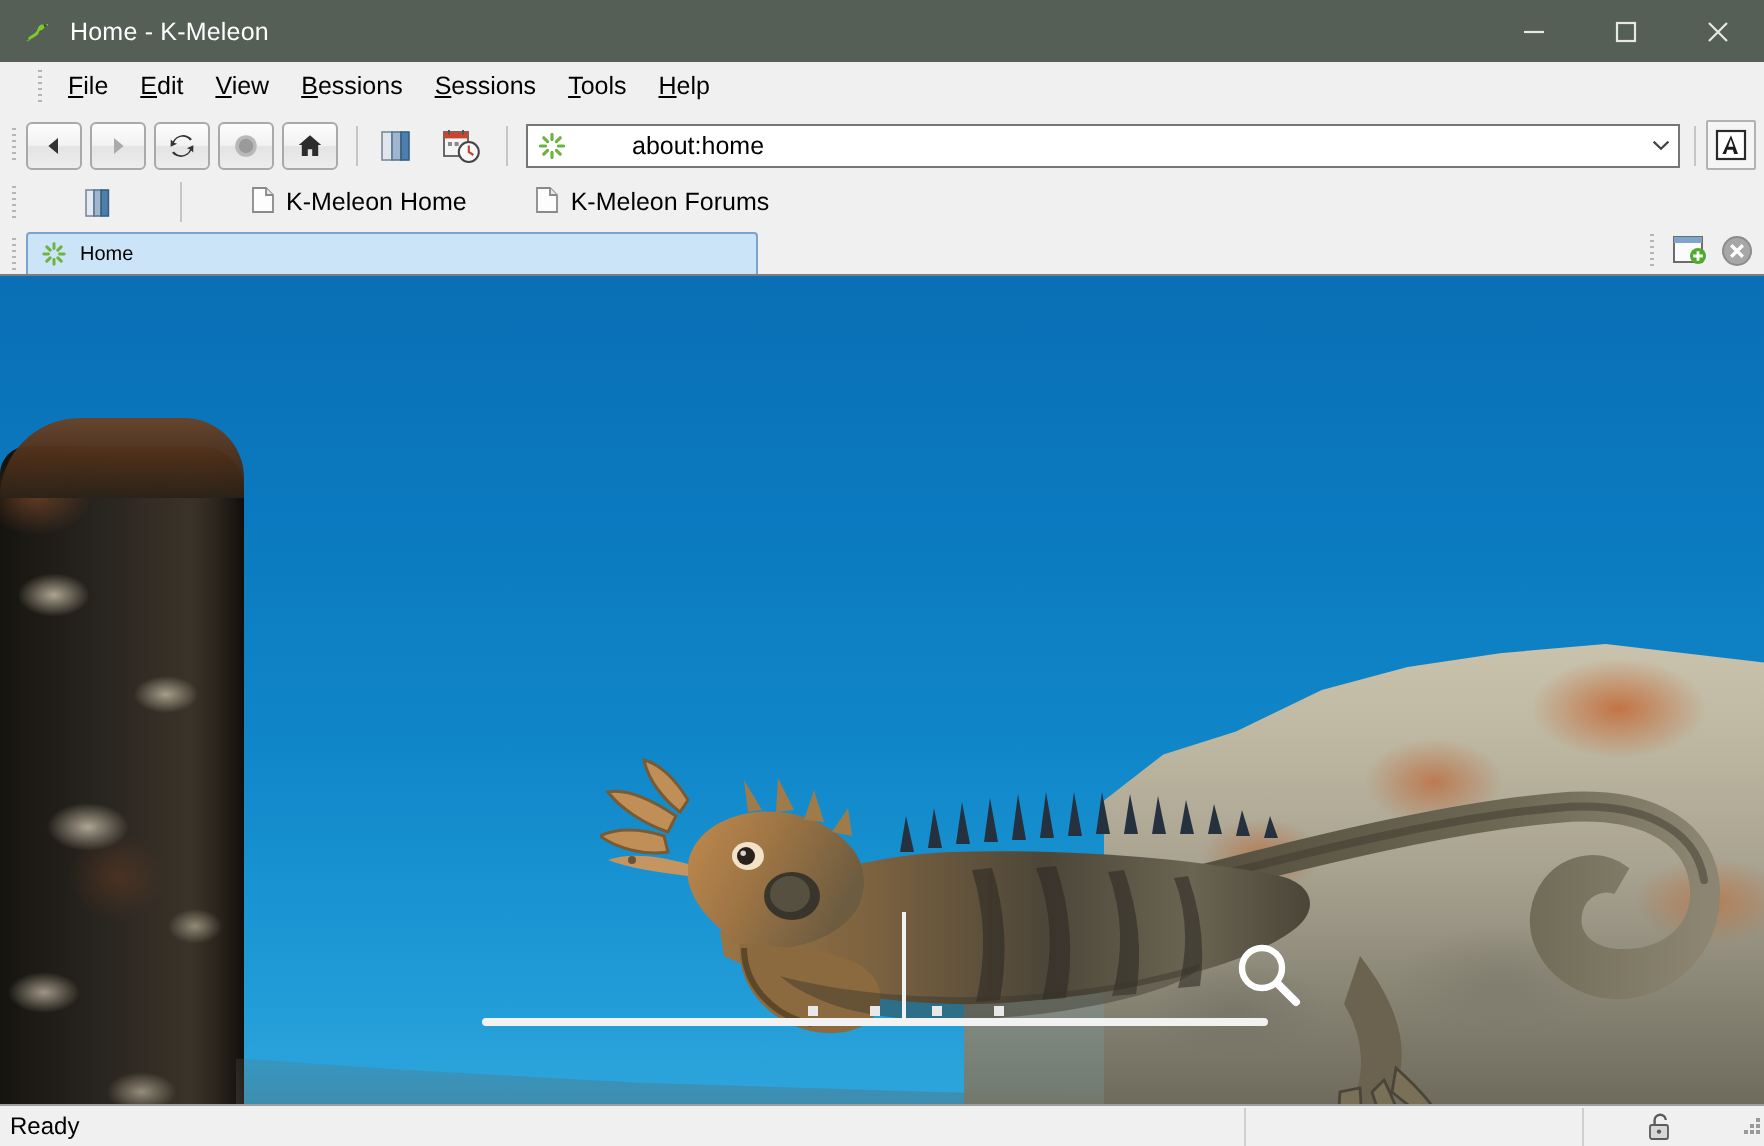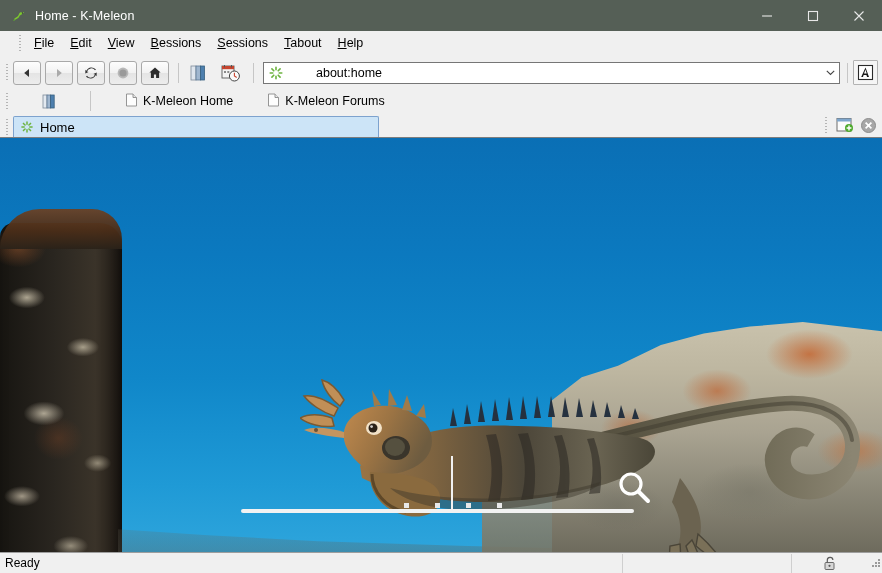--- a/index.html
+++ b/index.html
@@ -69,21 +69,21 @@
 
   
   .tabbar { height: 25px; flex: 0 0 25px; background: #f0f0f0; display: flex;
             align-items: flex-end; padding-left: 3px; position: relative; }
   .tab {
     height: 21px; min-width: 200px; width: 366px; background: #cce4f7;
     border: 1px solid #7da2ce; border-bottom: none; display: flex; align-items: center;
     padding: 0 6px; border-radius: 2px 2px 0 0;
   }
   .tab .favicon { width: 14px; height: 14px; margin-right: 6px; flex: 0 0 14px; position: relative; }
-  .tab .tablabel { font-size: 13px; color: #000; }
+  .tab .tablabel { font-size: 10px; color: #000; }
   .tabbar-right { position: absolute; right: 4px; bottom: 2px; display: flex; align-items: center; }
   .tab-btn { width: 20px; height: 20px; display: flex; align-items: center;
              justify-content: center; margin-left: 3px; }
 
   
   .content { flex: 1 1 auto; position: relative; overflow: hidden;
              border-top: 1px solid #7d7d7d; background: #0d7cc0; }
   .sky { position: absolute; inset: 0;
          background: linear-gradient(to bottom, #0a6fb5 0%, #0b79bf 28%, #1087c9 58%, #1f9ad6 84%, #2ea5dc 100%); }
 
@@ -195,21 +195,21 @@
     </div>
   </div>
 
   <div class="menubar">
     <span class="grip"></span>
     <span class="menu-item"><u>F</u><span>ile</span></span>
     <span class="menu-item"><u>E</u><span>dit</span></span>
     <span class="menu-item"><u>V</u><span>iew</span></span>
     <span class="menu-item"><u>B</u><span>essions</span></span>
     <span class="menu-item"><u>S</u><span>essions</span></span>
-    <span class="menu-item"><u>T</u><span>about</span></span>
+    <span class="menu-item"><u>T</u><span>ools</span></span>
     <span class="menu-item"><u>H</u><span>elp</span></span>
   </div>
 
   <div class="navbar">
     <span class="grip"></span>
 
     <div class="tbtn">
       <svg width="12" height="12" viewBox="0 0 12 12">
           <path d="M8 2L3.2 6 8 10z" fill="#333"></path>
         </svg>

